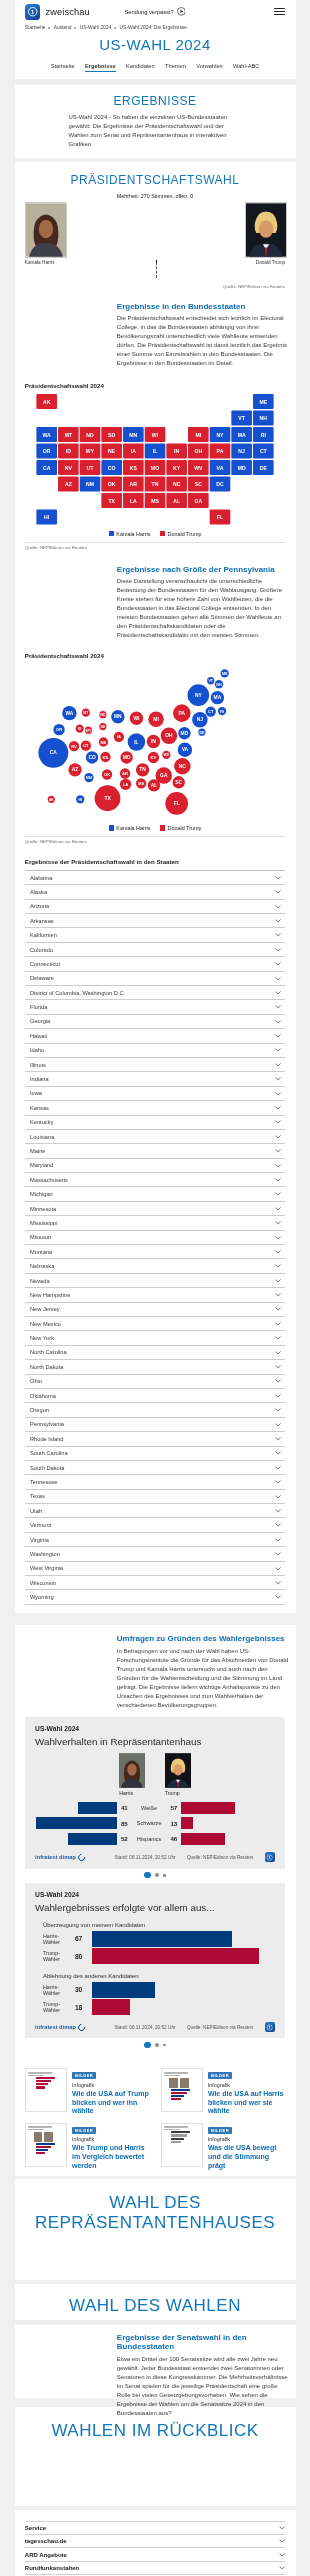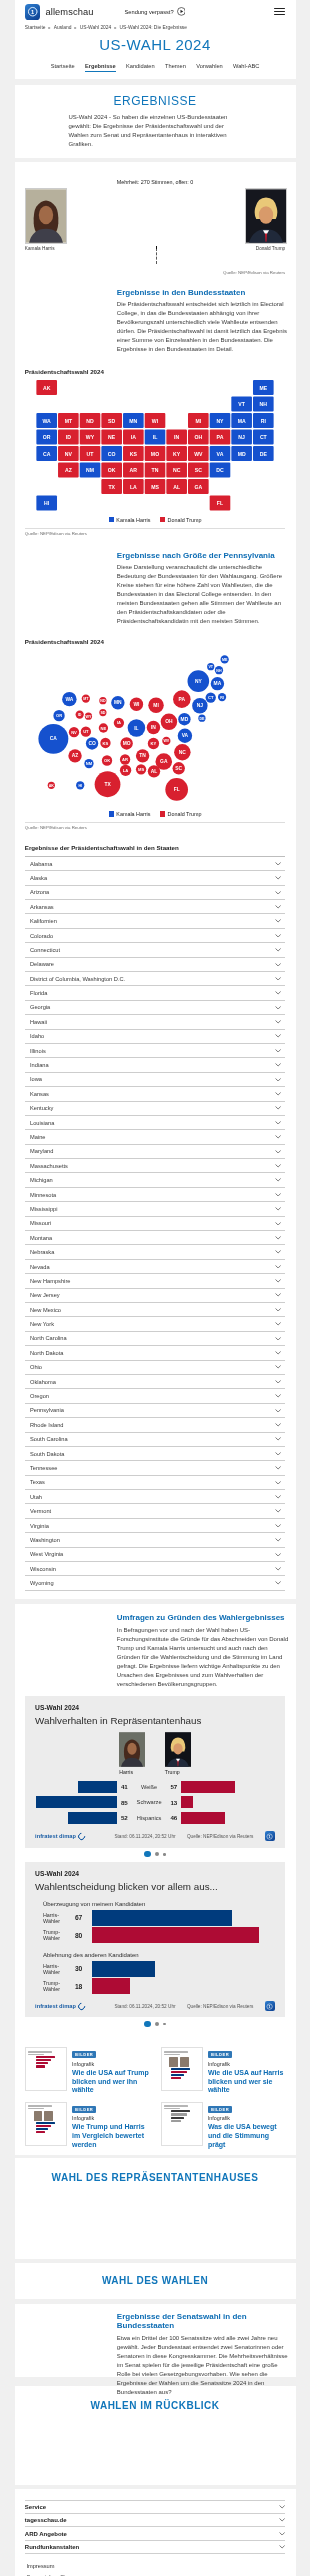--- a/index.html
+++ b/index.html
@@ -50,21 +50,21 @@
   .src-right{display:block;text-align:right;margin-top:4.1px;}
   .map-lbl{margin:13.4px 0 0 0;}
   .mapwrap{margin:5.2px auto 0 auto;display:block;}
   .legend{display:flex;justify-content:center;gap:9.3px;margin-top:6.2px;font-size:5.4px;color:#222;align-items:center;}
   .legend .sw{width:5.2px;height:5.2px;display:inline-block;margin-right:2.6px;vertical-align:-0.5px;}
   
   .acc{margin-top:5.2px;border-top:0.5px solid #bdbdbd;}
   .acc-row{display:flex;align-items:center;height:13.4px;border-bottom:0.5px solid #cdcdcd;padding:0 4.1px 0 5.2px;font-size:5.7px;color:#3a3a3a;}
   .acc-row svg{margin-left:auto;}
   
-  .card-surv{margin-top:5px;padding:9.3px 10.3px 5.2px 10.3px;}
+  .card-surv{margin-top:12px;padding:9.3px 10.3px 5.2px 10.3px;}
   .gcard{background:#ececec;margin-top:7.2px;padding:8.3px 10.3px 6.2px 10.3px;}
   .kick{font-size:6.7px;font-weight:700;color:#1d1d1d;}
   .gtitle{font-size:9.8px;color:#2b2b2b;margin-top:3.6px;font-weight:400;}
   .gphotos{display:flex;justify-content:center;gap:19.6px;margin-top:6.2px;}
   .gph{display:flex;flex-direction:column;}
   .gph svg{display:block;}
   .gph span{font-size:5.2px;color:#222;margin-top:2.1px;}
   .bfly{margin-top:5.2px;}
   .bfly-row{display:flex;align-items:center;height:12.4px;margin-bottom:3.1px;}
   .bfly .lt,.bfly .rt{width:82px;display:flex;}
@@ -99,42 +99,42 @@
   .thumb .ph2 i{width:8.3px;height:9.3px;background:#8a7a6c;display:block;border-radius:0.5px;}
   .tbody{padding-top:1px;}
   .badge{display:inline-block;background:#2f77b6;color:#fff;font-size:4.1px;font-weight:700;letter-spacing:0.5px;padding:1px 3.1px;border-radius:1px;}
   .tkick{font-size:5.4px;color:#333;margin-top:2.6px;}
   .ttitle{font-size:7px;line-height:1.28;color:#0e6db4;font-weight:600;margin-top:1.6px;}
   
   .card-house{margin-top:3.1px;height:101px;padding-top:14.5px;}
   .card-sen{margin-top:3.6px;height:36px;padding-top:12px;}
   .card-seng{margin-top:5.2px;padding:8.3px 10.3px;height:73px;}
   .card-rev{margin-top:9px;height:99px;padding-top:14.5px;}
-  .h1-big{font-size:10px;font-weight:bold;}
+  .h1-big{font-size:17px;}
   
   .card-foot{margin-top:4.7px;padding:10.3px 10.3px 6.2px 10.3px;}
   .facc{border-top:0.5px solid #cfcfcf;}
   .facc-row{display:flex;align-items:center;height:12.4px;border-bottom:0.5px solid #cfcfcf;font-size:6px;font-weight:700;color:#222;}
   .facc-row svg{margin-left:auto;}
   .flinks{margin-top:8.3px;}
   .flink{display:block;font-size:5.7px;color:#333;height:11px;padding-left:1.6px;}
 </style>
 </head>
 <body>
 
 <div class="card">
   <div class="hdr-row">
     <a class="applogo">
       <svg width="11.4" height="11.4" viewBox="0 0 22 22">
         <circle cx="11" cy="11" r="8.2" fill="none" stroke="#fff" stroke-width="1.6"></circle>
         <path d="M11 2.8 A 8.2 8.2 0 0 1 11 19.2" fill="none" stroke="#9fd0ff" stroke-width="1.2"></path>
         <text x="11" y="15" text-anchor="middle" font-size="11" font-weight="bold" fill="#fff" font-family="Liberation Sans, sans-serif">1</text>
       </svg>
     </a>
-    <a class="wordmark"><span>allem</span><b>schau</b></a>
+    <a class="wordmark"><span>zwei</span><b>schau</b></a>
     <div class="missed"><a class="inner">
       <span>Sendung verpasst?</span>
       <svg width="8.8" height="8.8" viewBox="0 0 17 17">
         <circle cx="8.5" cy="8.5" r="7.5" fill="none" stroke="#222" stroke-width="1.3"></circle>
         <path d="M6.8 5.4 L12 8.5 L6.8 11.6 Z" fill="#222"></path>
       </svg>
     </a></div>
     <a class="burger">
         <i></i>
         <i></i>
@@ -160,20 +160,21 @@
       <a class="tab">Wahl-ABC</a>
     </nav>
 </div>
 
 <div class="card card-intro">
   <h2 class="h1-blue">ERGEBNISSE</h2>
   <p class="par intro-par">US-Wahl 2024 - So haben die einzelnen US-Bundesstaaten gewählt: Die Ergebnisse der Präsidentschaftswahl und der Wahlen zum Senat und Repräsentantenhaus in interaktiven Grafiken.</p>
 </div>
 
 <div class="card card-pres">
+  <h2 class="h1-blue">PRÄSIDENTSCHAFTSWAHL</h2>
   <div class="maj">Mehrheit: 270 Stimmen, offen: 0</div>
 
   <div class="hero">
     <figure class="photo" style="left:0;margin:0;">
       <svg width="40" height="54" viewBox="0 0 78 104">
         <rect width="78" height="104" fill="#b6b09c"></rect>
         <path d="M20 34 q19 -24 38 0 q6 10 5 32 q-1 16 -9 24 l-30 0 q-8 -8 -9 -24 q-1 -22 5 -32z" fill="#46291d"></path>
         <ellipse cx="39" cy="50" rx="14" ry="18" fill="#a06a48"></ellipse>
         <path d="M6 104 q7 -27 33 -27 q26 0 33 27z" fill="#3f3f4a"></path>
       </svg>
@@ -1023,21 +1024,21 @@
     </div>
   </div>
   <div class="dots" id="dots1">
       <i class="d0"></i>
       <i class="d1"></i>
       <i class="d2"></i>
     </div>
 
   <div class="gcard" style="margin-top:1px;">
     <div class="kick">US-Wahl 2024</div>
-    <div class="gtitle">Wahlentscheidung blicken vor allem aus...</div>
+    <div class="gtitle">Wahlergebnisses erfolgte vor allem aus...</div>
     <div id="hgroups">
         <div class="hgrp-lbl">Überzeugung von meinem Kandidaten</div>
         <div class="hrow">
           <span class="hl">Harris-Wähler</span>
           <span class="hv">67</span>
           <div class="hb" style="width: 140px; background: rgb(0, 59, 125);"></div>
         </div>
         <div class="hrow">
           <span class="hl">Trump-Wähler</span>
           <span class="hv">80</span>

